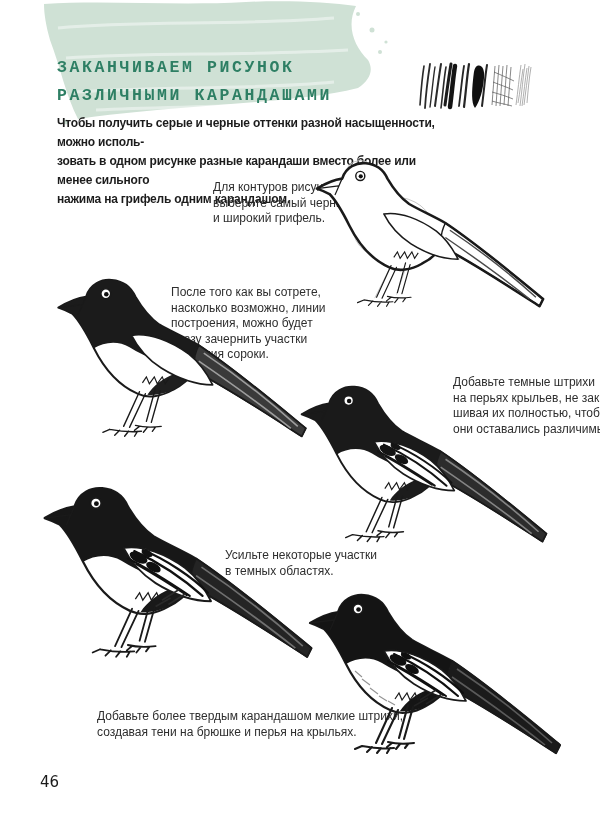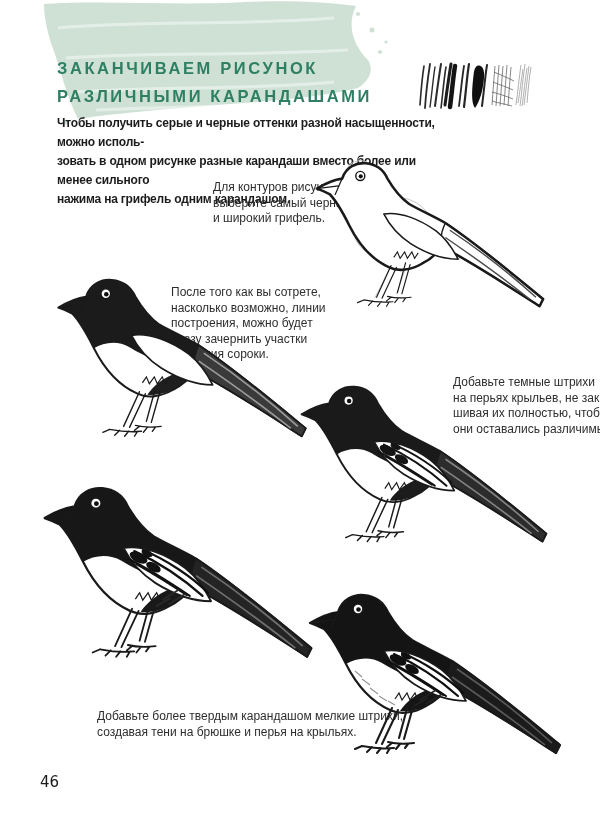--- a/index.html
+++ b/index.html
@@ -6,21 +6,21 @@
   * { margin:0; padding:0; box-sizing:border-box; }
   body { background:#ffffff; font-family:"Liberation Sans", sans-serif; }
   .page {
     position:relative; width:600px; height:824px; margin:0 auto;
     background:#ffffff; overflow:hidden;
   }
   .wash { position:absolute; left:36px; top:0; width:366px; height:126px; }
   .title {
     position:absolute; left:57px; top:54px; width:350px;
     font-size:16.5px; font-weight:bold; letter-spacing:2.6px;
-    line-height:28px; color:var(--accent); white-space:pre-line;
+    line-height:28px; color:var(--accent); white-space:pre-line;font-family:Liberation Mono, monospace;
   }
   .strokes-sample { position:absolute; left:417px; top:58px; width:118px; height:60px; }
   .intro {
     position:absolute; left:57px; top:114px; width:392px;
     font-size:12px; font-weight:bold; letter-spacing:-0.2px;
     line-height:19px; color:#1c1c1c; white-space:pre-line;
   }
   .caption {
     position:absolute; font-size:12px; line-height:15.5px;
     color:#2e2e2e; white-space:pre-line;
@@ -179,20 +179,22 @@
   <div class="caption cap-3">Добавьте темные штрихи
 на перьях крыльев, не закра-
 шивая их полностью, чтобы
 они оставались различимыми.</div>
   <div class="bird bird-3">
     <svg viewBox="0 0 270 190" class="stage-3">
         <use href="#magpie"></use>
       </svg>
   </div>
 
+  <div class="caption cap-4">Усильте некоторые участки
+в темных областях.</div>
   <div class="bird bird-4">
     <svg viewBox="0 0 270 190" class="stage-4">
         <use href="#magpie"></use>
       </svg>
   </div>
 
   <div class="caption cap-5">Добавьте более твердым карандашом мелкие штрихи,
 создавая тени на брюшке и перья на крыльях.</div>
   <div class="bird bird-5">
     <svg viewBox="0 0 270 190" class="stage-5">

